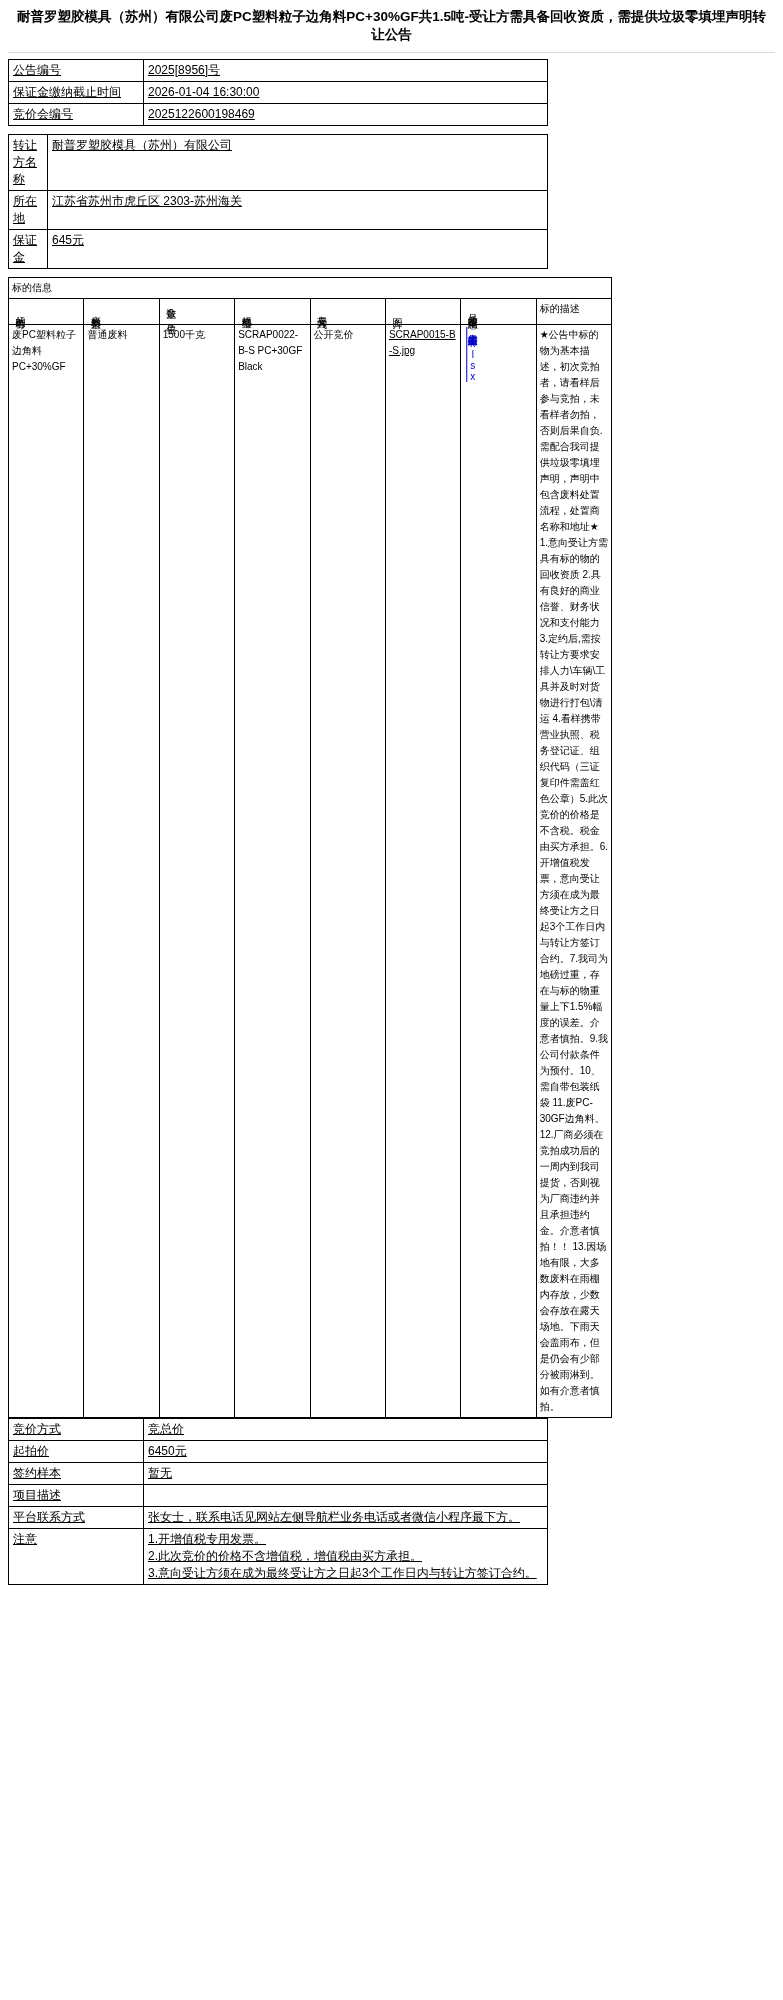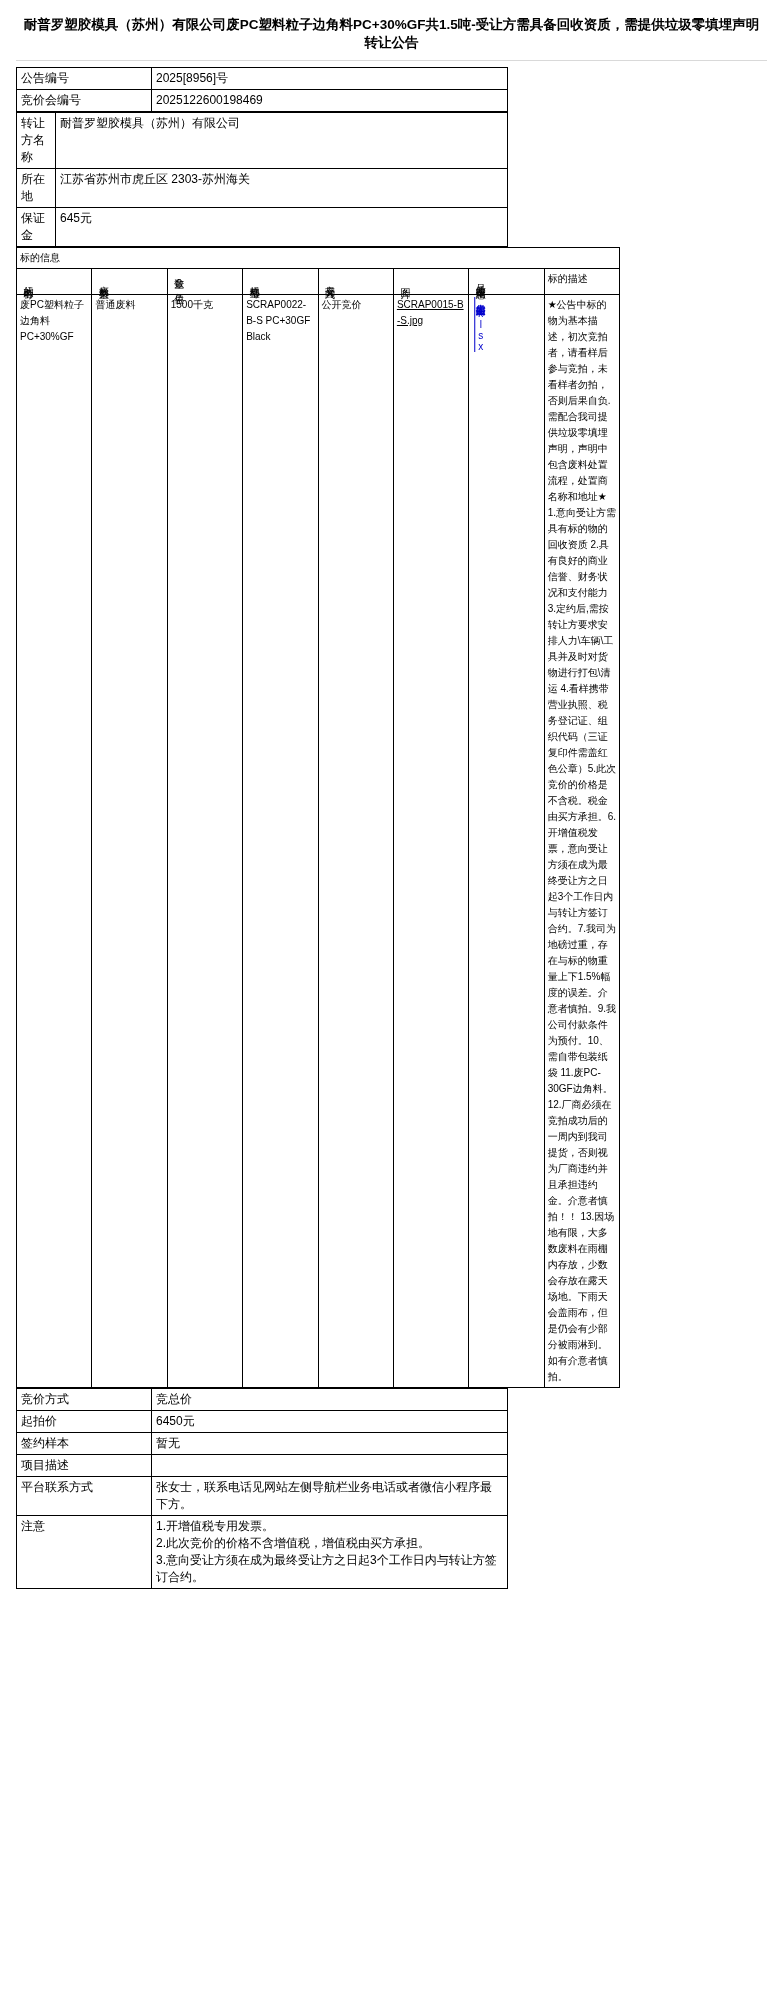--- a/index.html
+++ b/index.html
@@ -9,40 +9,41 @@
   }
   body {
     width: 783px;
     font-family: "Liberation Sans", "DejaVu Sans", sans-serif;
     color: #000000;
     font-size: 12px;
   }
   .page {
     width: 783px;
     box-sizing: border-box;
-    padding: 8px;
+    padding: 0;
   }
   .doc-title {
     text-align: center;
     font-weight: bold;
     font-size: 13.5px;
     line-height: 18px;
     padding: 8px 12px 6px 12px;
     margin: 0;
   }
   .title-rule {
     border: 0;
     border-top: 1px solid #d9d9d9;
     margin: 2px 8px 6px 8px;
   }
   table.tbl {
     border-collapse: collapse;
-    width: 492px;
-    margin: 0 0 0 8px;
+    width: 540px;
+    margin: 0 0 8px 8px;
     table-layout: fixed;
+    text-decoration: underline;
   }
   table.tbl td, table.tbl th {
     border: 1px solid #000000;
     padding: 2px 4px;
     vertical-align: top;
     font-size: 12px;
     line-height: 17px;
     font-weight: normal;
     text-align: left;
     word-wrap: break-word;
@@ -123,20 +124,24 @@
   <h1 class="doc-title">耐普罗塑胶模具（苏州）有限公司废PC塑料粒子边角料PC+30%GF共1.5吨-受让方需具备回收资质，需提供垃圾零填埋声明转让公告</h1>
   <hr class="title-rule">
 
   <table class="tbl">
     <tbody>
       <tr>
         <td class="lbl-col">公告编号</td>
         <td class="val-col">2025[8956]号</td>
       </tr>
       <tr>
+        <td class="lbl-col">保证金缴纳截止时间</td>
+        <td class="val-col">2026-01-04 16:30:00</td>
+      </tr>
+      <tr>
         <td class="lbl-col">竞价会编号</td>
         <td class="val-col">2025122600198469</td>
       </tr>
     </tbody>
   </table>
 
   <table class="tbl">
     <tbody>
       <tr>
         <td class="vlabel">转让方名称</td>

